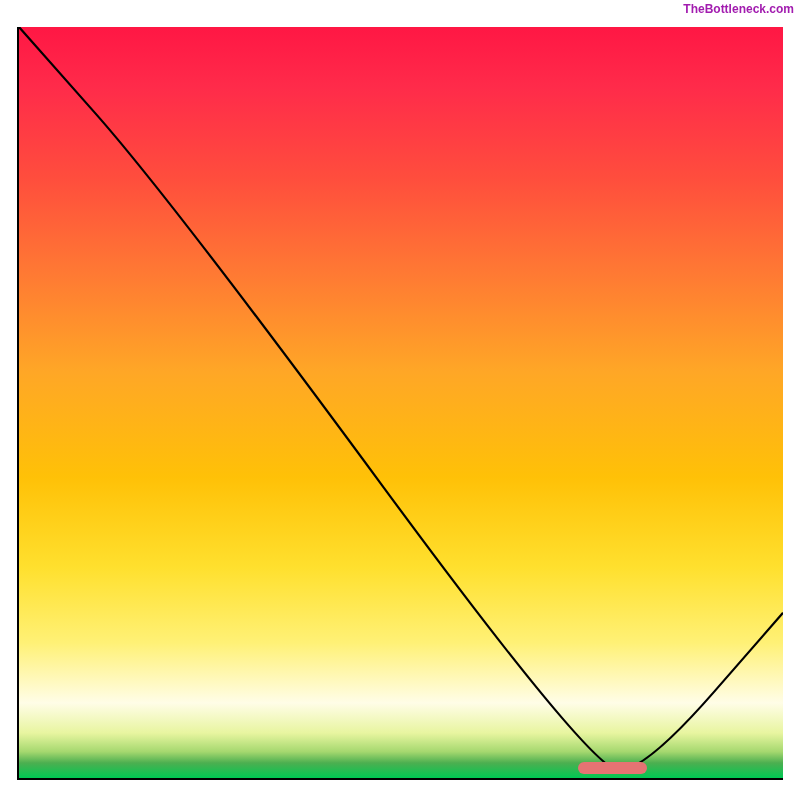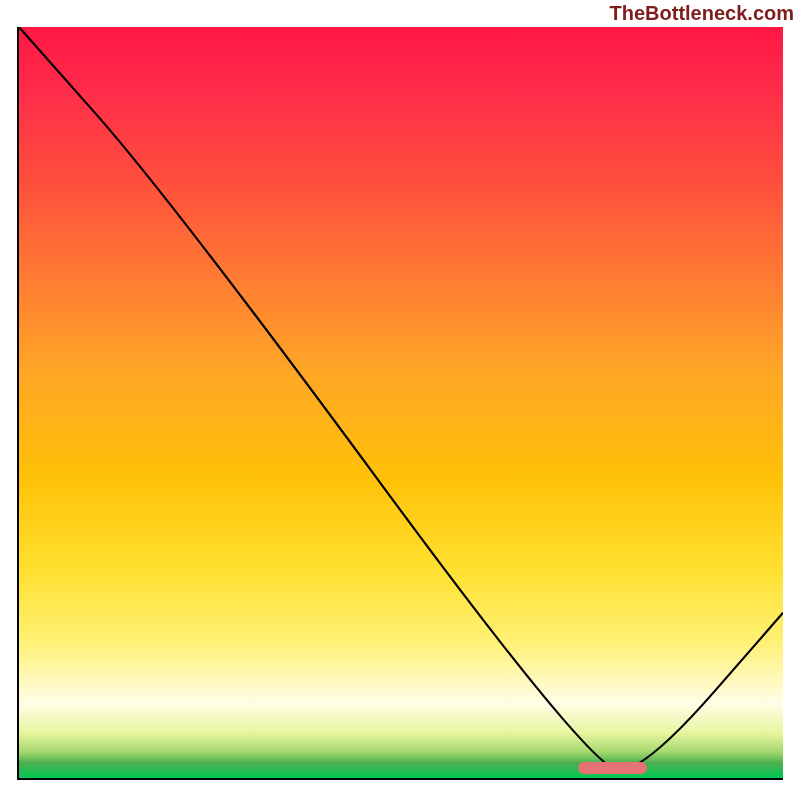--- a/index.html
+++ b/index.html
@@ -7,23 +7,23 @@
     width: 800px;
     height: 800px;
     background: #ffffff;
     position: relative;
     font-family: Arial, sans-serif;
   }
   .watermark {
     position: absolute;
     top: 2px;
     right: 6px;
-    font-size: 20px;
+    font-size: 12px;
     font-weight: bold;
-    color: #7f1d1d;
+    color: #a21caf;
     z-index: 10;
   }
   .plot-area {
     position: absolute;
     left: 17px;
     top: 27px;
     width: 766px;
     height: 753px;
     border-left: 2px solid #000;
     border-bottom: 2px solid #000;

